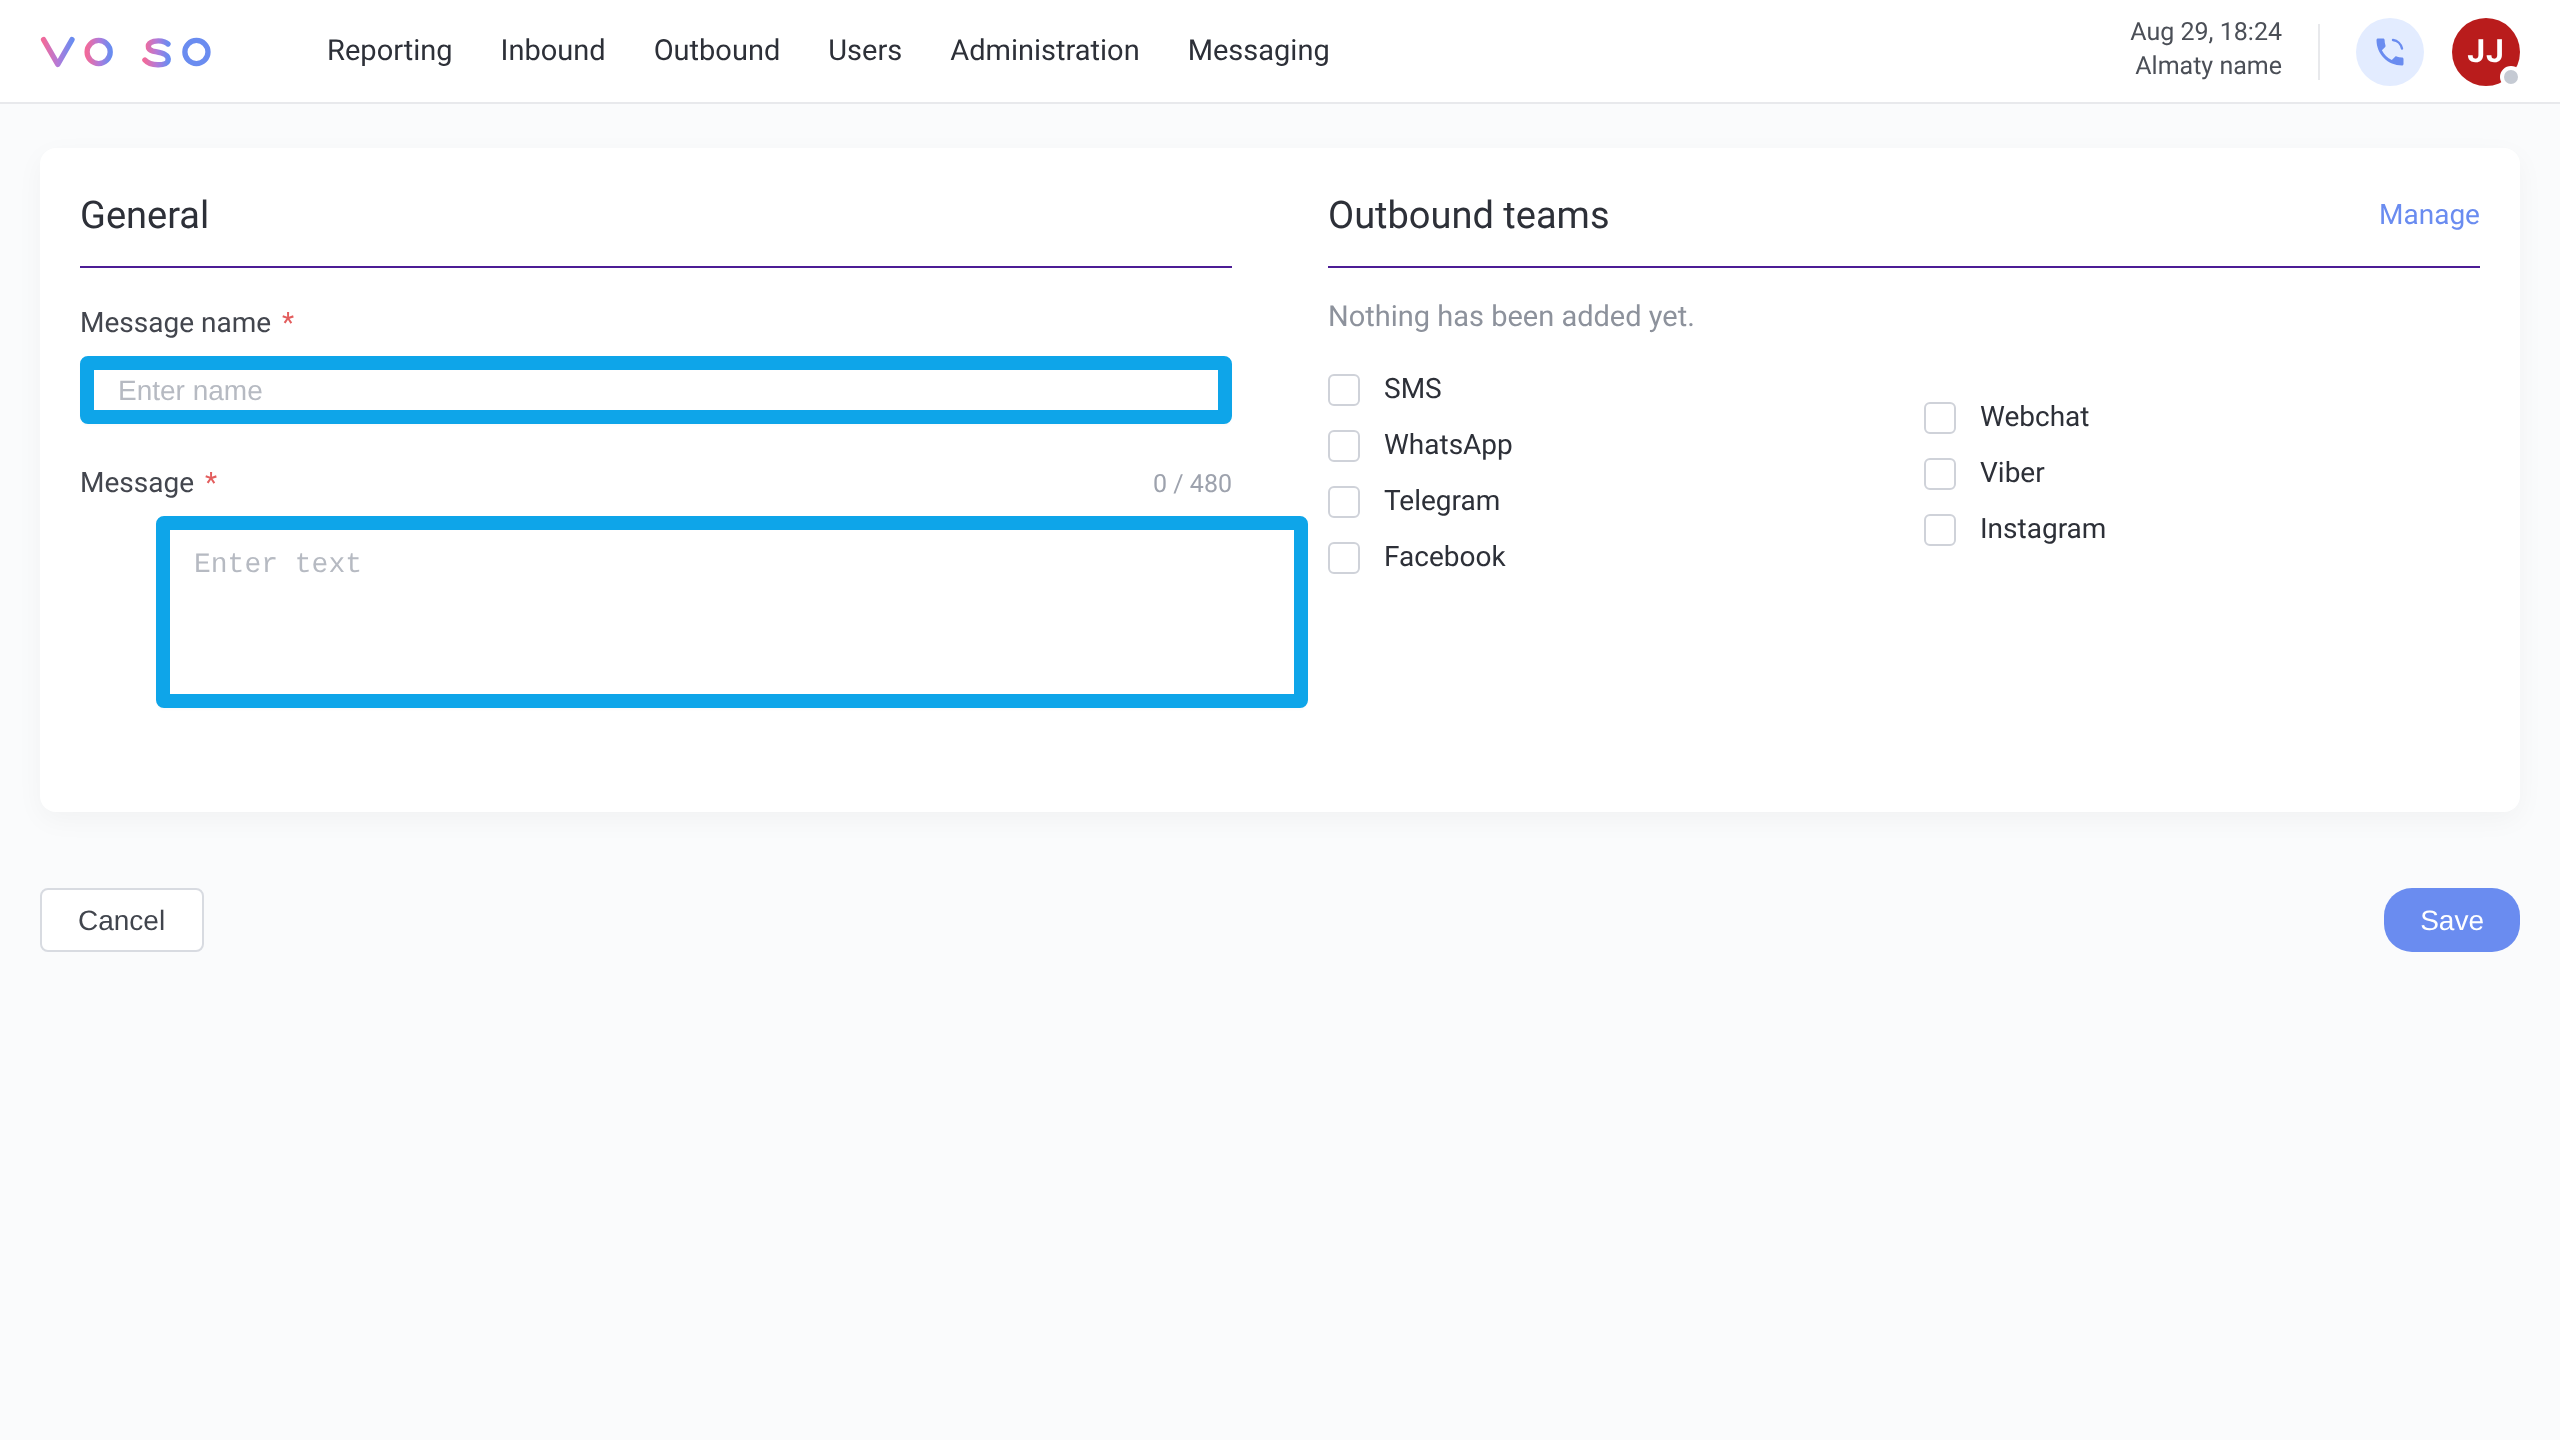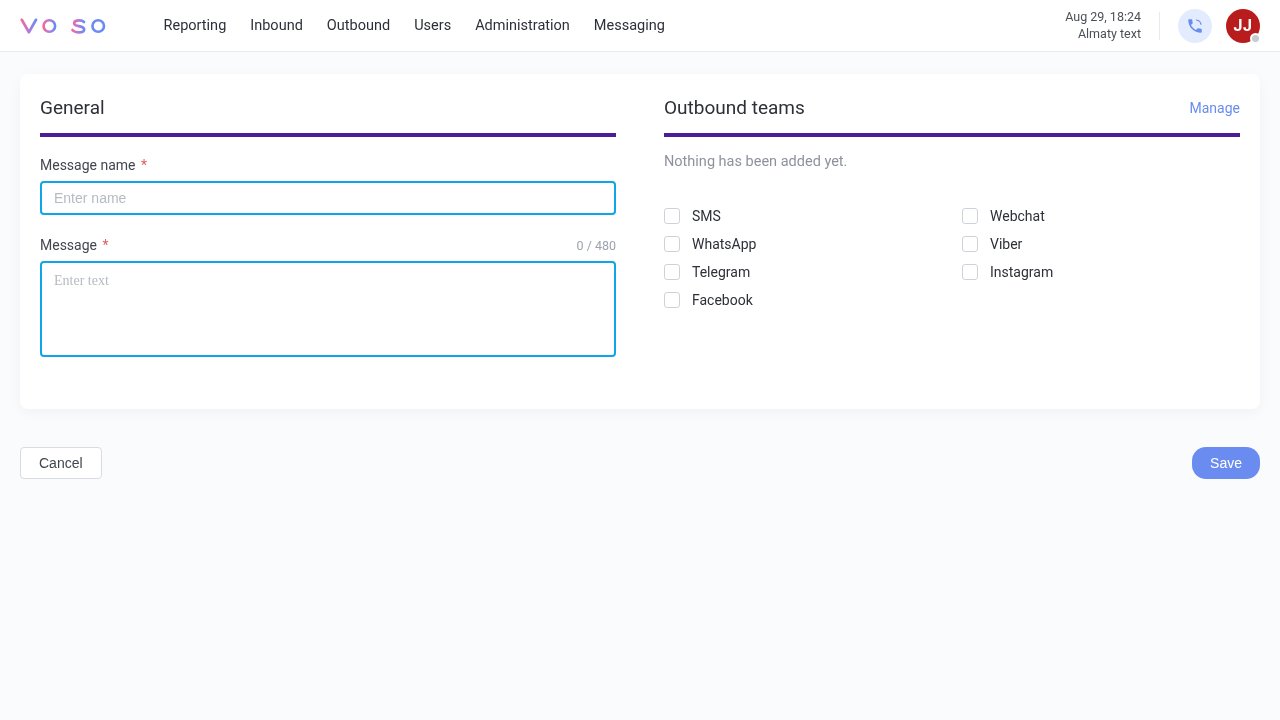--- a/index.html
+++ b/index.html
@@ -50,46 +50,46 @@
     border-radius: 8px;
     box-shadow: 0 4px 14px rgba(23,25,33,0.04);
     padding: 22px 20px 26px 20px;
     display: flex;
   }
   .col { flex: 1 1 0; min-width: 0; }
   .col + .col { margin-left: 48px; }
 
   .section-head {
     display: flex; align-items: center; justify-content: space-between;
-    padding-bottom: 14px; border-bottom: 4px solid #4c1d95; margin-bottom: 20px;
+    padding-bottom: 14px; border-bottom: 1px solid #4c1d95; margin-bottom: 20px;
   }
   .section-title { font-size: 19px; font-weight: 400; color: #2d3038; }
   .link { font-size: 14px; color: #6a8cf0; cursor: pointer; }
 
   .field { margin-bottom: 22px; }
   .field-label-row { display: flex; align-items: baseline; justify-content: space-between; margin-bottom: 8px; }
   .field-label { font-size: 14px; color: #43464e; }
   .req { color: #e35d5d; margin-left: 2px; }
   .counter { font-size: 12.5px; color: #9da2ad; }
   .text-input, .textarea {
     width: 100%;
-    border: 2px solid #0ea5e9;
+    border: 7px solid #0ea5e9;
     border-radius: 4px;
     font-size: 14px;
     color: #2d3038;
     background: #fff;
     box-shadow: 0 1px 1px rgba(0,0,0,0.02);
   }
   .text-input { height: 34px; padding: 0 12px; }
-  .textarea { height: 96px; padding: 10px 12px; resize: none; font-family: Liberation Serif, serif; }
+  .textarea { height: 96px; padding: 10px 12px; resize: none; font-family: Liberation Mono, monospace; margin-left: 38px; }
   .text-input::placeholder, .textarea::placeholder { color: #b6bac2; }
 
-  .empty-text { font-size: 14.5px; color: #8d929c; margin-top: -4px; margin-bottom: 38px; }
-
-  .channels { display: flex; gap: 20px; }
+  .empty-text { font-size: 14.5px; color: #8d929c; margin-top: -4px; margin-bottom: 20px; }
+
+  .channels { display: flex; gap: 20px; align-items: center; }
   .channels-col { flex: 1 1 0; display: flex; flex-direction: column; gap: 12px; }
   .checkbox-row { display: flex; align-items: center; gap: 12px; font-size: 14px; color: #2d3038; cursor: pointer; }
   .checkbox {
     width: 16px; height: 16px; border: 1.5px solid #cfd2d9; border-radius: 3px; background: #fff;
     flex: 0 0 auto;
   }
 
   
   .footer {
     display: flex; justify-content: space-between; 
@@ -132,21 +132,21 @@
     <span class="nav-item">Reporting</span>
     <span class="nav-item">Inbound</span>
     <span class="nav-item">Outbound</span>
     <span class="nav-item">Users</span>
     <span class="nav-item">Administration</span>
     <span class="nav-item">Messaging</span>
   </nav>
   <div class="header-right">
     <div class="datetime">
       <div>Aug 29, 18:24</div>
-      <div>Almaty text</div>
+      <div>Almaty name</div>
     </div>
     <div class="vsep"></div>
     <div class="icon-circle phone-circle">
       <svg width="18" height="18" viewBox="0 0 24 24" fill="none">
         <path d="M6.6 10.8c1.4 2.8 3.7 5.1 6.6 6.6l2.2-2.2c.3-.3.7-.4 1-.2 1.1.4 2.3.6 3.6.6.6 0 1 .4 1 1V20c0 .6-.4 1-1 1C10.6 21 3 13.4 3 4c0-.6.4-1 1-1h3.4c.6 0 1 .4 1 1 0 1.3.2 2.5.6 3.6.1.3 0 .7-.2 1l-2.2 2.2z" fill="#6a8cf0"></path>
         <path d="M14 4c3 .4 5.4 2.7 6 5.7" stroke="#6a8cf0" stroke-width="1.6" stroke-linecap="round"></path>
       </svg>
     </div>
     <div class="avatar-wrap">
       <div class="avatar">JJ</div>

